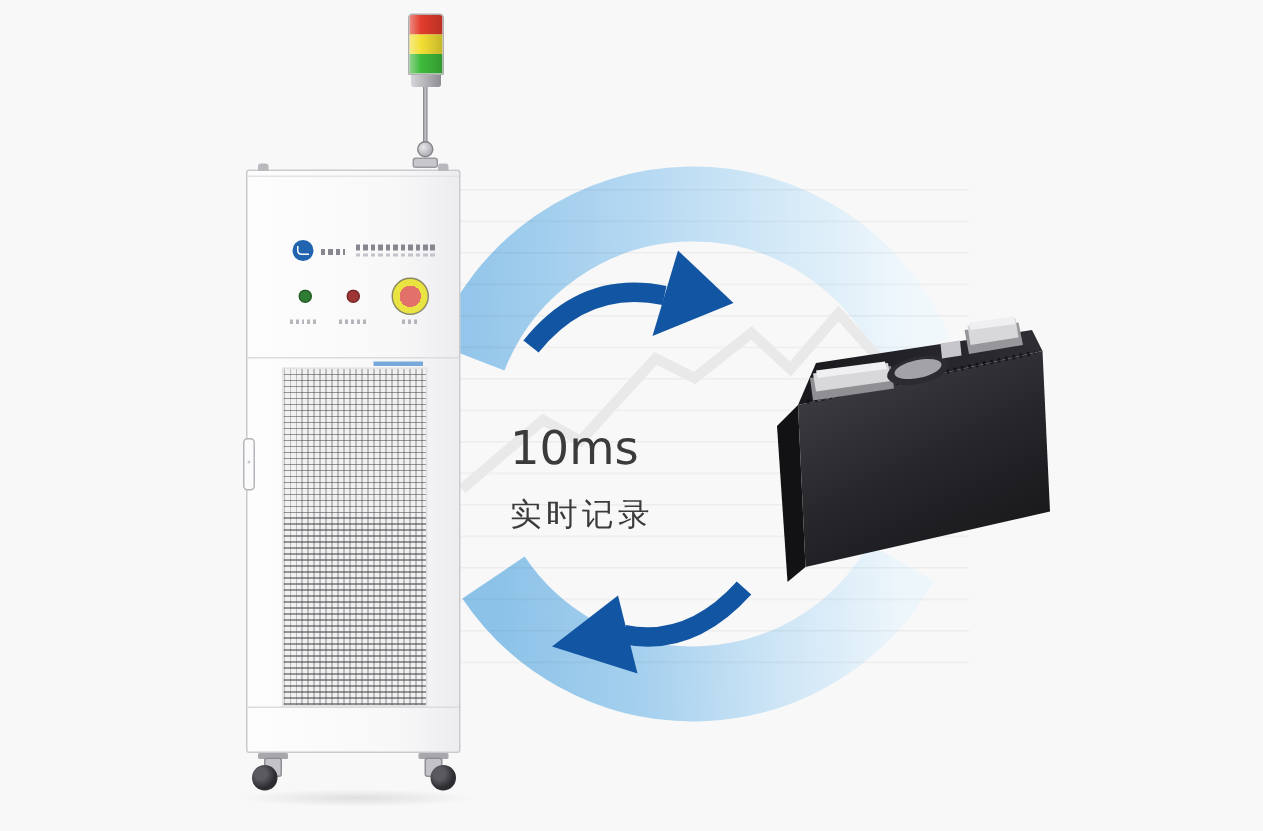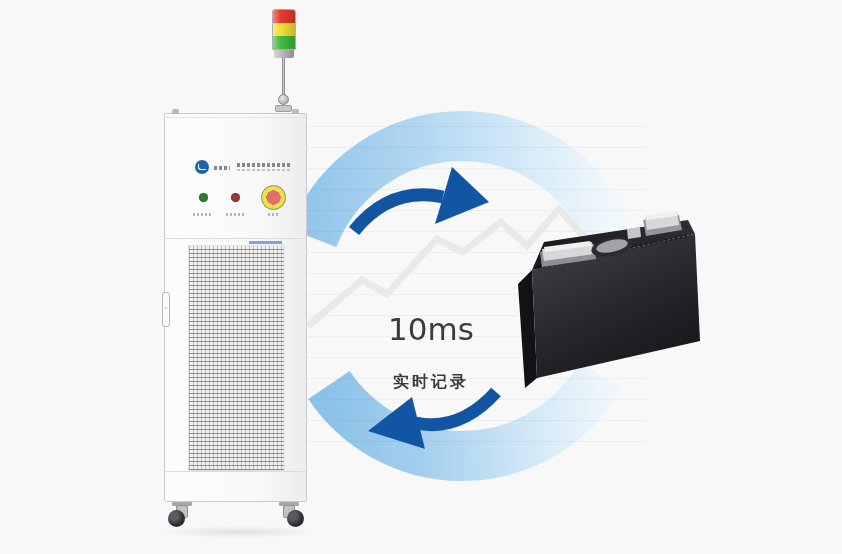--- a/index.html
+++ b/index.html
@@ -2,24 +2,24 @@
 <html style="--page-bg: #f8f8f8; --text-dark: #3b3b3b; --arrow-blue: #1256a3; --ring-blue-strong: #8fc3e8; --ring-blue-faded: #eef6fc; --zigzag-gray: #e9e9e9; --tower-red: #e23c2c; --tower-yellow: #f2df33; --tower-green: #3fba3c; --led-green: #2e7d33; --led-red: #a03535; --estop-red: #e2716a; --estop-yellow: #e9e441; --logo-blue: #2063ae; --battery-body: #232327; --battery-terminal: #d8d8db;"><head>
 <meta charset="utf-8">
 <style>
   html,body{margin:0;padding:0;background:#f8f8f8;}
   #stage{position:relative;width:842px;height:554px;background:var(--page-bg,#f8f8f8);overflow:hidden;
          font-family:"DejaVu Sans","Liberation Sans",sans-serif;}
   #stage *{box-sizing:border-box;}
   
   #graphic{position:absolute;left:0;top:0;z-index:1;}
   
-  .center-badge{position:absolute;left:340px;top:312px;width:182px;z-index:3;text-align:center;
+  .center-badge{position:absolute;left:340px;top:282px;width:182px;z-index:3;text-align:left;
                 color:var(--text-dark,#3b3b3b);}
   .center-badge .v{font-size:31px;line-height:1.1;}
-  .center-badge .c{font-size:16px;line-height:1.2;letter-spacing:3px;margin-top:26px;font-weight:bold;}
+  .center-badge .c{font-size:21px;line-height:1.2;letter-spacing:3px;margin-top:15px;}
   
   .cabinet{position:absolute;left:164px;top:113px;width:143px;height:389px;z-index:2;
            background:linear-gradient(90deg,#fdfdfe 0%,#f8f8f9 70%,#ededf0 99%);
            border:1px solid #cbcbcf;border-radius:2px;}
   .cab-topline{position:absolute;left:0;top:3px;width:100%;height:1px;background:#e3e3e6;}
   .cab-nub{position:absolute;width:7px;height:5px;top:-5px;background:#b9b9bd;border-radius:2px 2px 0 0;}
   .cab-seam{position:absolute;left:0;width:100%;height:1px;background:#dcdcdf;}
   .logo-row{position:absolute;left:30px;top:46px;height:16px;}
   .logo-mark{position:absolute;left:0;top:0;width:14px;height:14px;border-radius:50%;
              background:var(--logo-blue,#2063ae);}

